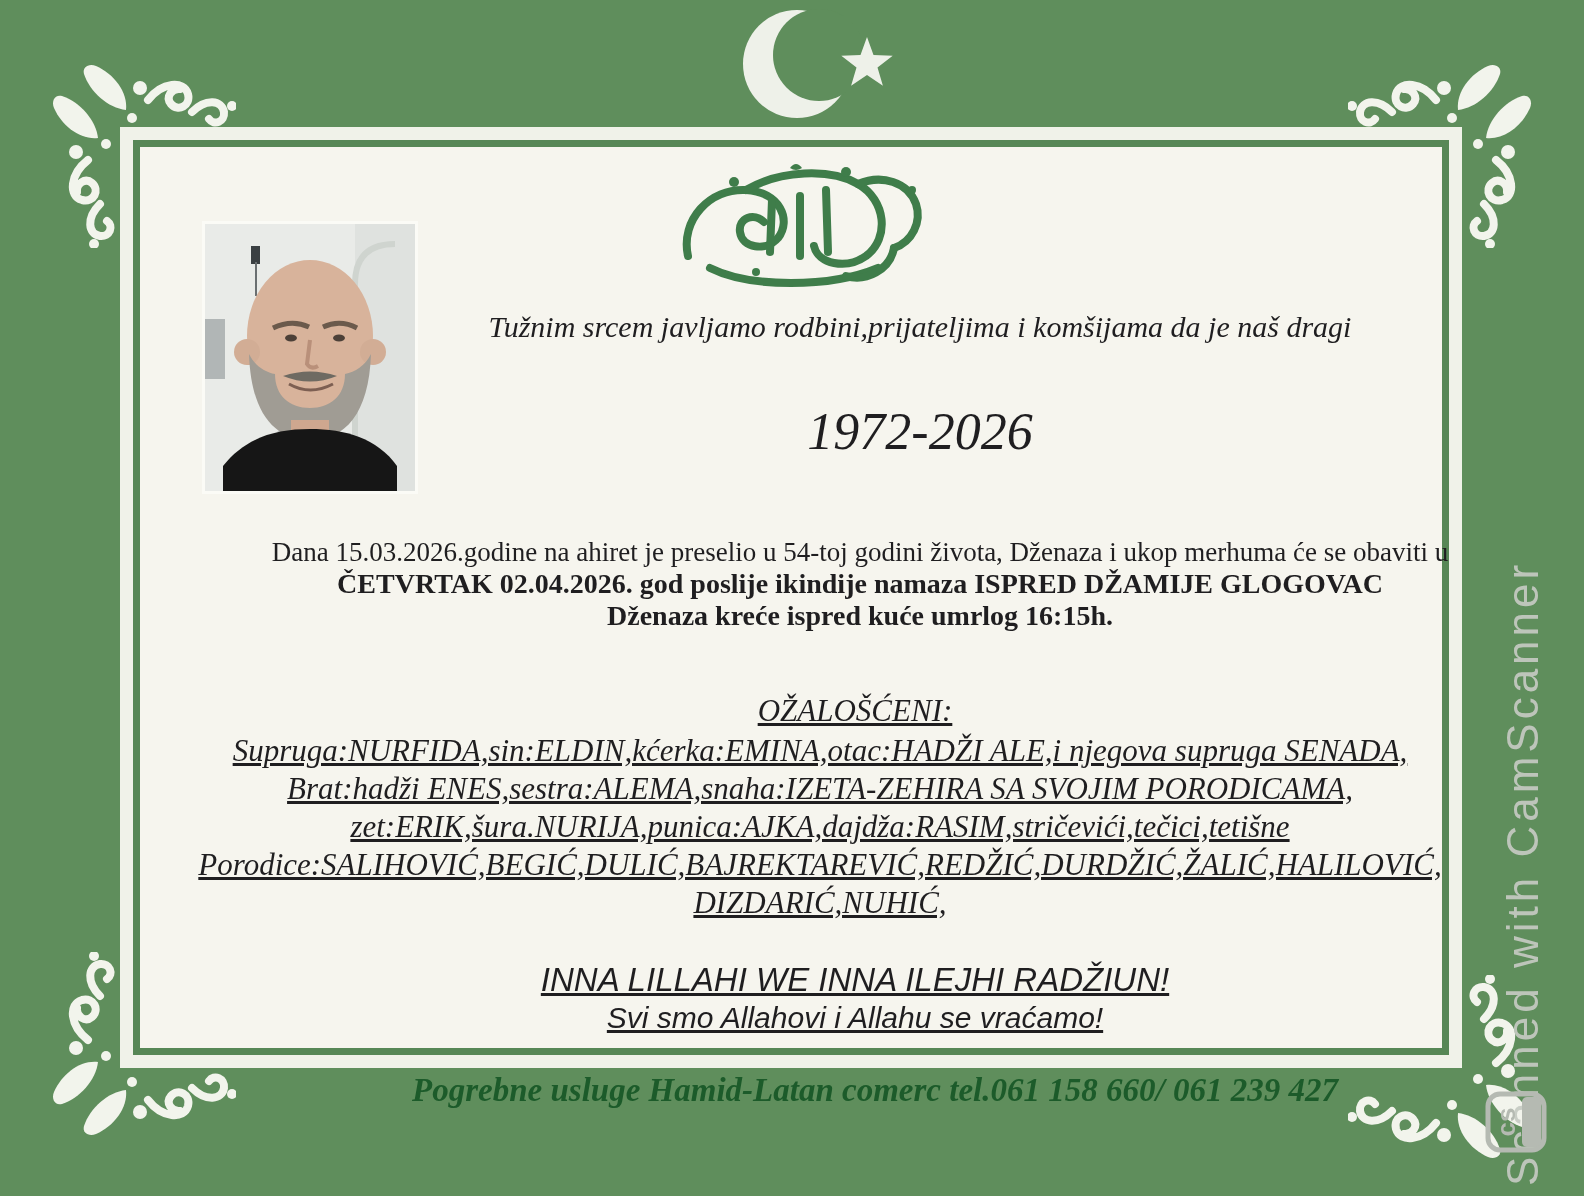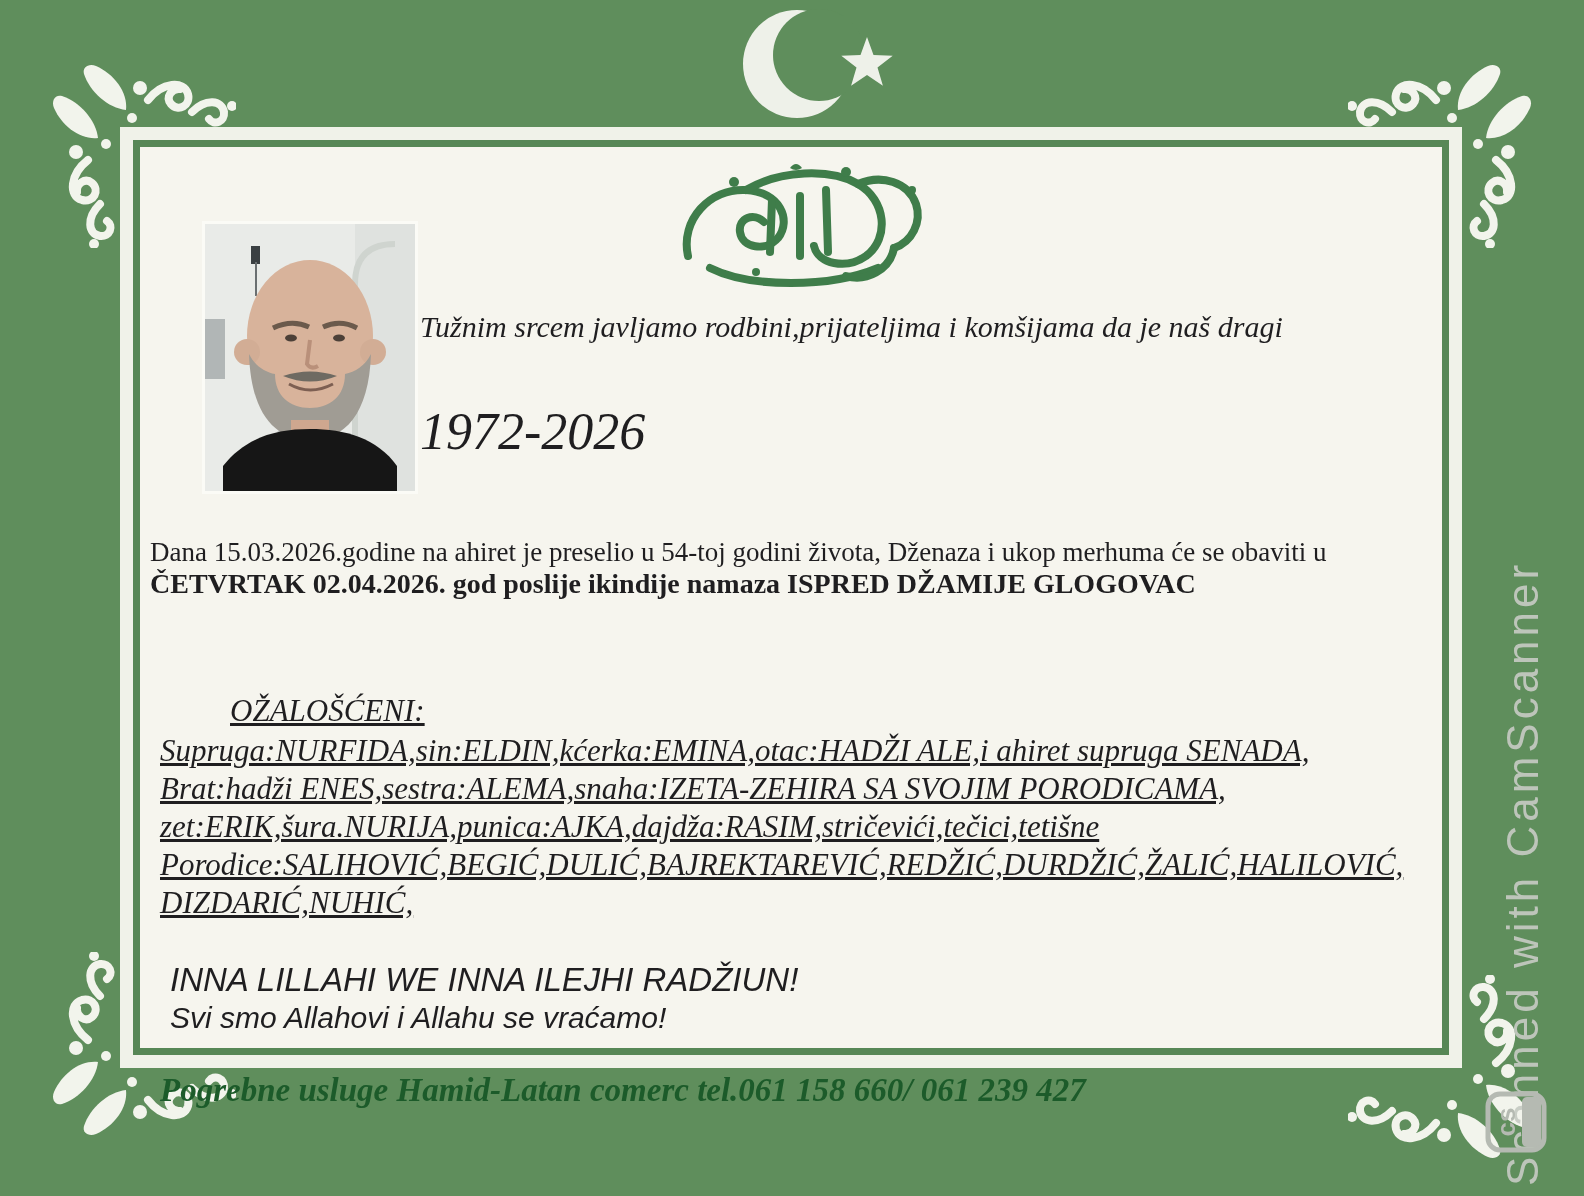--- a/index.html
+++ b/index.html
@@ -18,34 +18,34 @@
   .ornament{position:absolute;width:200px;height:200px;}
   .orn-tl{left:36px;top:48px;}
   .orn-tr{left:1348px;top:48px;transform:scaleX(-1);}
   .orn-bl{left:36px;top:952px;transform:scaleY(-1);}
   .orn-br{left:1348px;top:975px;transform:scale(-1,-1);}
   .calligraphy{position:absolute;left:650px;top:160px;width:300px;height:155px;}
   .photo{position:absolute;left:205px;top:224px;width:210px;height:267px;
          box-shadow:0 0 0 3px #fbfbf6;}
 
   
-  .tblock{position:absolute;text-align:left;color:#1f1e20;}
+  .tblock{position:absolute;text-align:center;color:#1f1e20;}
   .intro{left:420px;top:310px;width:1000px;
          font-style:italic;font-size:30px;}
   .titleblock{left:420px;top:402px;width:1000px;}
   .deceased{font-style:italic;font-size:54px;line-height:60px;white-space:nowrap;}
   .years{font-style:italic;font-size:52px;line-height:60px;}
   .notice{left:150px;top:536px;width:1420px;font-size:27px;line-height:32px;}
   .notice .b{font-weight:bold;font-size:28px;font-family:Liberation Serif, serif;}
   .mourners{left:160px;top:690px;width:1320px;font-style:italic;
             font-size:31px;line-height:38px;text-decoration:underline;}
   .mourn-head{padding-left:70px;line-height:42px;}
   .mourners .line{white-space:nowrap;}
   .closing{left:170px;top:960px;width:1370px;
-           font-family:"Liberation Sans", sans-serif;font-style:italic;}
+           font-family:"Liberation Sans", sans-serif;font-style:italic;text-decoration:underline;}
   .closing .c1{font-size:33px;line-height:40px;}
   .closing .c2{font-size:30px;line-height:36px;}
   .footer-line{left:160px;top:1072px;width:1430px;color:#1c5b2a;
            font-weight:bold;font-style:italic;font-size:33px;}
 
   
   .watermark{position:absolute;left:1498px;top:1186px;width:640px;height:50px;
        transform:rotate(-90deg);transform-origin:0 0;
        font-family:"Liberation Sans", sans-serif;font-size:44px;letter-spacing:4px;
        color:rgba(197,202,194,0.92);white-space:nowrap;}
@@ -184,25 +184,26 @@
 
   <div class="tblock intro">Tužnim srcem javljamo rodbini,prijateljima i komšijama  da je naš dragi</div>
 
   <div class="tblock titleblock">
     <div class="years">1972-2026</div>
   </div>
 
   <div class="tblock notice">
     <div class="line">Dana 15.03.2026.godine na ahiret je preselio u 54-toj godini života, Dženaza  i ukop merhuma će se obaviti u</div>
     <div class="line b">ČETVRTAK 02.04.2026. god poslije ikindije namaza ISPRED DŽAMIJE  GLOGOVAC</div>
+    <div class="line b">Dženaza kreće ispred kuće umrlog 16:15h.</div>
   </div>
 
   <div class="tblock mourners">
     <div class="mourn-head">OŽALOŠĆENI:</div>
-    <div class="line">Supruga:NURFIDA,sin:ELDIN,kćerka:EMINA,otac:HADŽI ALE,i  ahiret supruga SENADA,</div>
+    <div class="line">Supruga:NURFIDA,sin:ELDIN,kćerka:EMINA,otac:HADŽI ALE,i  njegova supruga SENADA,</div>
     <div class="line">Brat:hadži ENES,sestra:ALEMA,snaha:IZETA-ZEHIRA SA SVOJIM PORODICAMA,</div>
     <div class="line">zet:ERIK,šura.NURIJA,punica:AJKA,dajdža:RASIM,stričevići,tečici,tetišne</div>
     <div class="line">Porodice:SALIHOVIĆ,BEGIĆ,DULIĆ,BAJREKTAREVIĆ,REDŽIĆ,DURDŽIĆ,ŽALIĆ,HALILOVIĆ,</div>
     <div class="line">DIZDARIĆ,NUHIĆ,</div>
   </div>
 
   <div class="tblock closing">
     <div class="c1">INNA LILLAHI WE INNA ILEJHI RADŽIUN!</div>
     <div class="c2">Svi smo Allahovi i Allahu se vraćamo!</div>
   </div>

